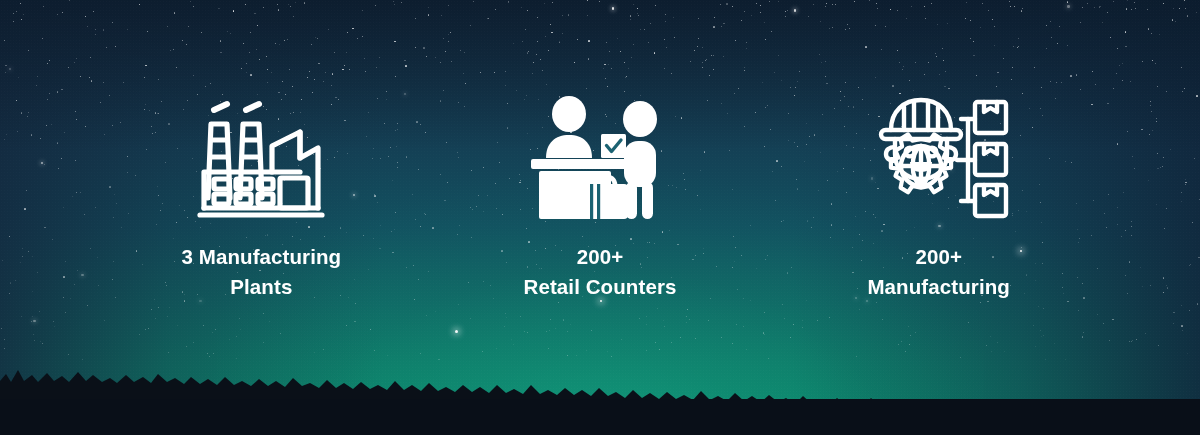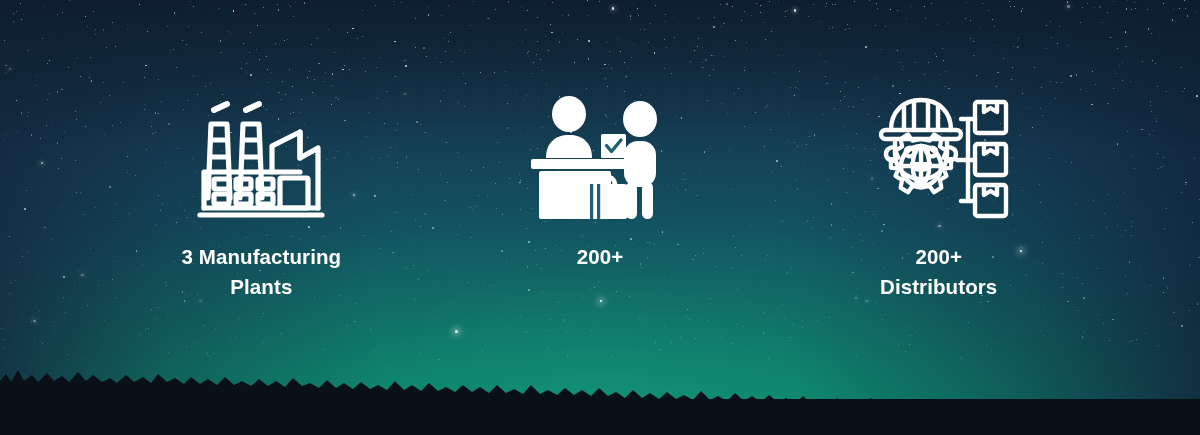--- a/index.html
+++ b/index.html
@@ -1465,20 +1465,21 @@
           <path d="M70 89 C70 83 75 80 80 80 C85 80 90 83 90 89" fill="none" stroke="#ffffff" stroke-width="4.6" stroke-linecap="round"></path>
 
           <rect x="57" y="88" width="46" height="35" rx="4"></rect>
 
           <rect x="65" y="88" width="3.2" height="35" fill="#1b6272"></rect>
           <rect x="72" y="88" width="3.2" height="35" fill="#1b6272"></rect>
         </svg>
       </div>
       <div class="label">
         <span>200+</span>
+        <span class="l2">Retail Counters</span>
       </div>
     </div>
 
     <div class="stat">
       <div class="icon-wrap">
         <svg width="140" height="124" viewBox="0 0 140 124" fill="none" stroke="#ffffff" stroke-width="4.4" stroke-linecap="round" stroke-linejoin="round">
 
           <path d="M22 33 C22 14 35 3 52 3 C69 3 82 14 82 33"></path>
 
           <path d="M35 33 L35 10"></path>
@@ -1517,18 +1518,18 @@
 
           <rect x="106" y="47" width="31" height="31" rx="2.5"></rect>
           <path d="M115 47 L115 57 L121.5 53 L128 57 L128 47"></path>
 
           <rect x="106" y="88" width="31" height="31" rx="2.5"></rect>
           <path d="M115 88 L115 98 L121.5 94 L128 98 L128 88"></path>
         </svg>
       </div>
       <div class="label">
         <span>200+</span>
-        <span class="l2">Distributors</span>
+        <span class="l2">Manufacturing</span>
       </div>
     </div>
 
   </div>
 </div>
 
 </body></html>

